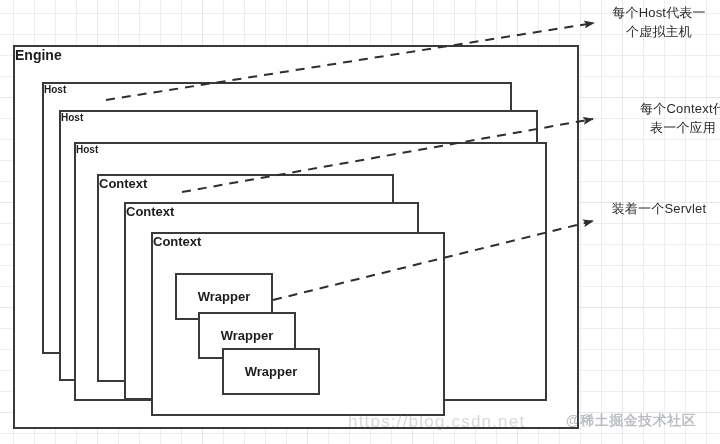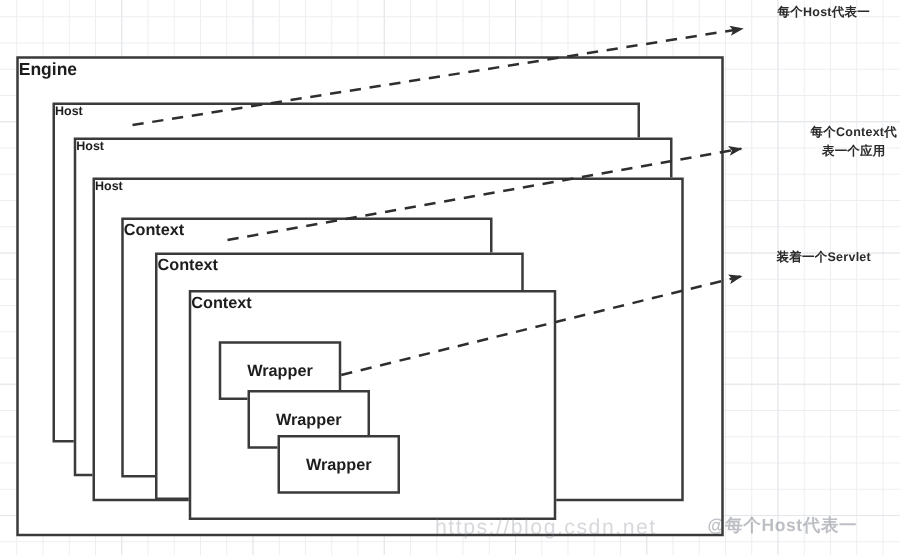--- a/index.html
+++ b/index.html
@@ -75,22 +75,22 @@
     position: absolute;
     left: 0; top: 0;
     width: 720px;
     height: 444px;
     z-index: 20;
     pointer-events: none;
   }
   .annot-text {
     position: absolute;
     z-index: 21;
-    font-size: 10px;
-    font-weight: bold;
+    font-size: 13px;
+    font-weight: normal;
     color: #2b2b2b;
     line-height: 1.45;
     text-align: center;
     width: 118px;
     letter-spacing: 0.2px;
   }
   .annot-1 { left: 600px; top: 4px; }
   .annot-2 { left: 624px; top: 100px; }
   .annot-3 { left: 600px; top: 200px; }
 
@@ -171,27 +171,28 @@
         <path d="M0,0 L11,4 L0,8 L2.4,4 Z" fill="#2e2e2e"></path>
       </marker>
     </defs>
     <line x1="106" y1="100" x2="594" y2="23" stroke="#2e2e2e" stroke-width="2" stroke-dasharray="9,7" marker-end="url(#arrowhead)"></line>
     <line x1="182" y1="192" x2="593" y2="119" stroke="#2e2e2e" stroke-width="2" stroke-dasharray="9,7" marker-end="url(#arrowhead)"></line>
     <line x1="273" y1="300" x2="593" y2="221" stroke="#2e2e2e" stroke-width="2" stroke-dasharray="9,7" marker-end="url(#arrowhead)"></line>
   </svg>
 
   <div class="annot-text annot-1">
     <div>每个Host代表一</div>
+    <div>个虚拟主机</div>
   </div>
 
   <div class="annot-text annot-2">
     <div>每个Context代</div>
     <div>表一个应用</div>
   </div>
 
   <div class="annot-text annot-3">
     <div>装着一个Servlet</div>
   </div>
 
   <div class="watermark wm-url">https://blog.csdn.net</div>
-  <div class="watermark wm-brand">@每个Host代表一</div>
+  <div class="watermark wm-brand">@稀土掘金技术社区</div>
 
 </div>
 
 </body></html>

